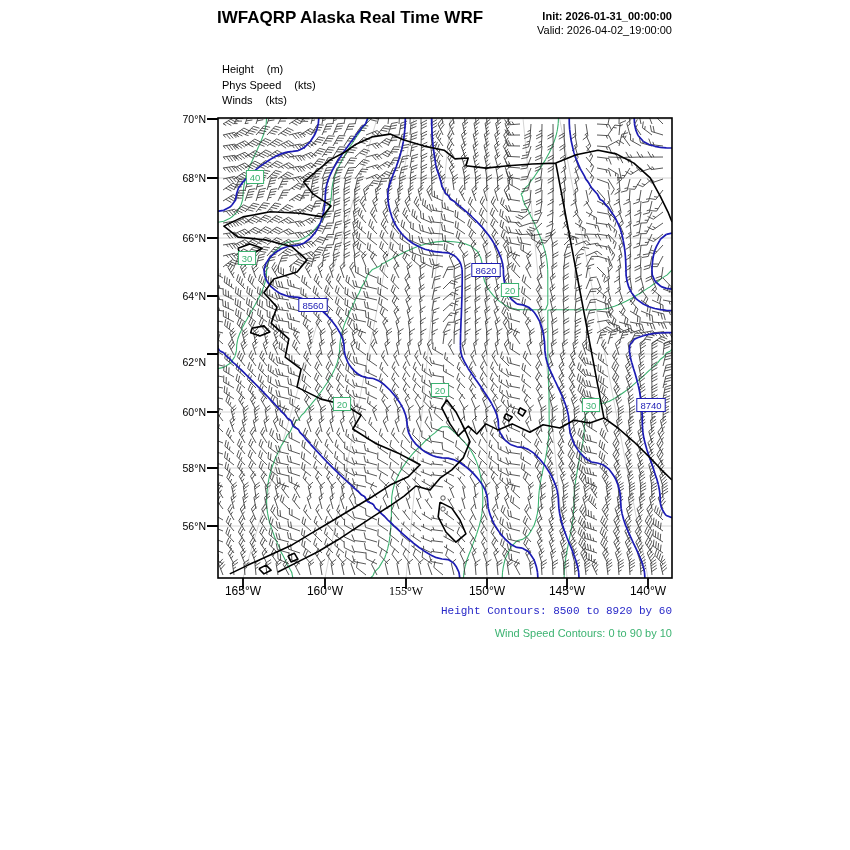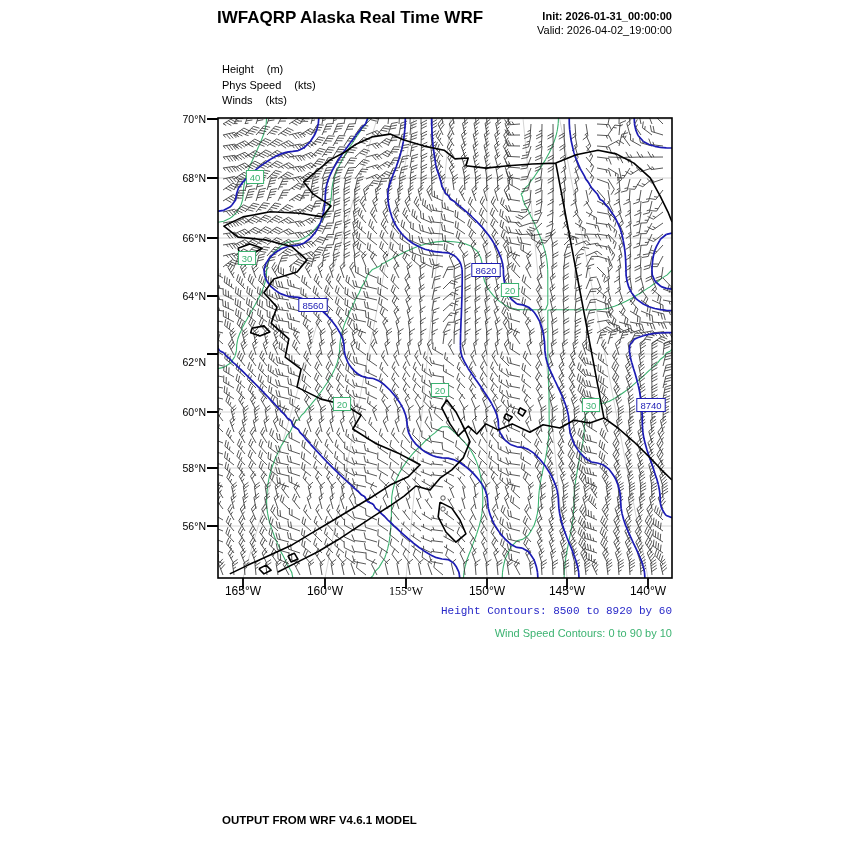--- a/index.html
+++ b/index.html
@@ -114,14 +114,13 @@
     <div class="lonlab" style="left: 406px; font-family: Liberation Serif, serif;">155°W</div>
     <div class="lonlab" style="left: 487px;">150°W</div>
     <div class="lonlab" style="left: 567px;">145°W</div>
     <div class="lonlab" style="left: 648px;">140°W</div>
   </div>
 
 <div id="cap-height" class="abs" style="color: rgb(40, 40, 200);">Height Contours: 8500 to 8920 by 60</div>
 <div id="cap-wind" class="abs" style="color: rgb(60, 179, 113);">Wind Speed Contours: 0 to 90 by 10</div>
 
 <div id="footer" class="abs">
-  <div>OUTPUT FROM WRF V4.6.1 MODEL</div>
 </div>
 
 </body></html>

